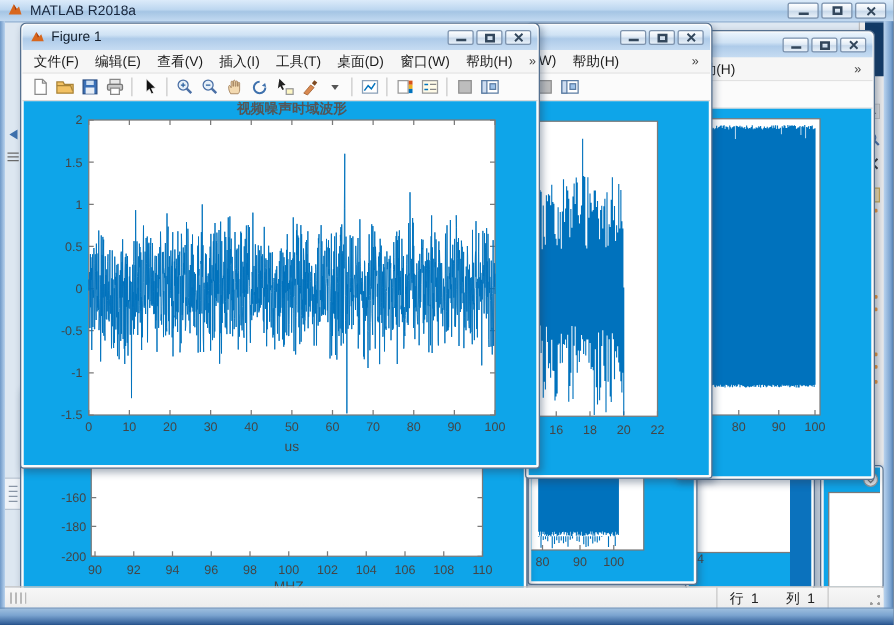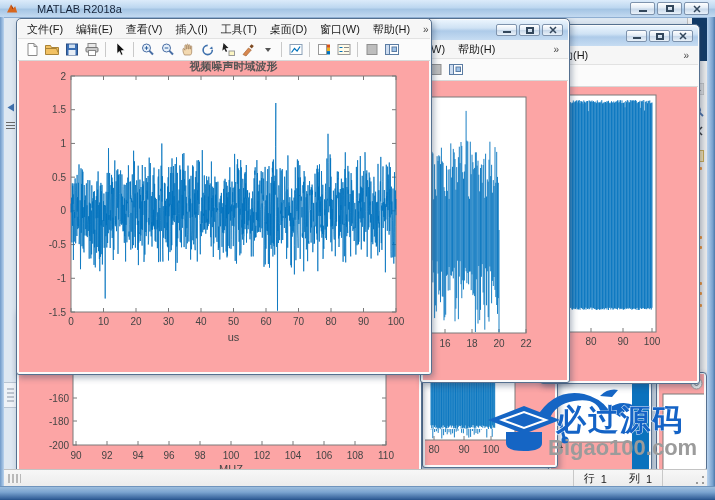--- a/index.html
+++ b/index.html
@@ -2,21 +2,21 @@
 <html><head>
 <meta charset="utf-8">
 <style>
   html,body{margin:0;padding:0;background:#222;}
   .stage{position:relative;width:715px;height:500px;overflow:hidden;
          font-family:"Liberation Sans",sans-serif;font-size:11px;color:#1a1a1a;
          background:#d9e4f0;}
   
   .main-titlebar{position:absolute;left:0;top:0;right:0;height:17px;z-index:12;
      background:linear-gradient(180deg,#dcebfa,#bdd7f0 45%,#a5c5e4 55%,#c3daf1);
-     border-bottom:1px solid #8fafd2;display:flex;align-items:center;gap:19px;padding:0 6px;}
+     border-bottom:1px solid #8fafd2;display:flex;align-items:center;gap:6px;padding:0 6px;}
   .main-title{font-size:11px;color:#16243a;}
   .border-l{position:absolute;left:0;top:17px;bottom:0;width:4px;z-index:12;
      background:linear-gradient(90deg,#6f99c8,#b9d3ee);}
   .border-r{position:absolute;right:0;top:17px;bottom:0;width:8px;z-index:12;
      background:linear-gradient(90deg,#b9d3ee,#79a2cf 70%,#4c77a8);}
   .border-b{position:absolute;left:0;right:0;bottom:0;height:13px;z-index:12;
      background:linear-gradient(180deg,#9dbede,#7ba4d0 40%,#2f5c96 95%,#214a7e);
      border-top:1px solid #6f94bd;}
   .desktop{position:absolute;left:4px;top:17px;right:8px;bottom:13px;background:#dde7f1;}
   
@@ -48,21 +48,21 @@
   .tbar{height:20px;flex:0 0 20px;display:flex;align-items:center;gap:5px;padding:0 5px 0 6px;
      background:linear-gradient(180deg,#eaf4fd,#cfe2f4 40%,#aecbe9 55%,#c6dcf2);
      border-radius:4px 4px 0 0;font-size:11px;color:#14202e;}
   .mbar{height:18px;flex:0 0 18px;display:flex;align-items:center;gap:13px;padding:0 9px;
      background:#f6f6f6;border-bottom:1px solid #e2e2e2;font-size:11px;white-space:nowrap;overflow:hidden;}
   .mbar .ovf{margin-left:auto;color:#444;font-size:10px;}
   .tool{height:21px;flex:0 0 21px;display:flex;align-items:center;gap:3px;padding:0 5px;
      background:#fbfbfb;border-bottom:1px solid #d8d8d8;overflow:hidden;}
   .tsep{width:1px;height:15px;background:#c9c9c9;margin:0 2px;flex:0 0 1px;}
   .ticon{width:17px;height:16px;display:flex;align-items:center;justify-content:center;flex:0 0 17px;}
-  .content{position:relative;flex:1;margin:0 1px 1px;overflow:hidden;background:#fca5a5;}
+  .content{position:relative;flex:1;margin:0 1px 1px;overflow:hidden;background:#0ea5e9;}
   .plot{position:absolute;inset:0;}
   
   .strip{position:absolute;right:8px;top:17px;width:19px;height:355px;z-index:1;
      background:#ededed;border-left:1px solid #bcbcbc;}
   .strip .navy{position:absolute;top:0;right:0;width:15px;height:44px;background:#123a66;}
   .strip-ic{position:absolute;left:2px;width:15px;height:15px;display:flex;align-items:center;justify-content:center;}
   .marker{position:absolute;left:4px;width:10px;height:3px;background:#f19537;border-radius:1px;}
   
   .side-ic{position:absolute;z-index:1;display:flex;align-items:center;justify-content:center;}
   
@@ -297,20 +297,40 @@
             <line x1="76" y1="252" x2="76" y2="248" stroke="#7a7a7a"></line>
             <text x="76" y="266" text-anchor="middle" font-size="10" fill="#454545">20</text>
             <line x1="103" y1="252" x2="103" y2="248" stroke="#7a7a7a"></line>
             <text x="103" y="266" text-anchor="middle" font-size="10" fill="#454545">22</text>
             <path d="M-2.0 113.3V183.2M-1.1 98.9V192.3M-0.3 67.8V179.6M0.6 113.7V240.1M1.4 73.0V182.4M2.3 57.9V192.2M3.1 107.2V227.6M4.0 96.0V210.5M4.8 63.5V235.6M5.6 75.1V192.5M6.5 63.5V238.0M7.3 99.3V235.2M8.2 69.3V189.0M9.0 70.9V179.3M9.9 72.4V201.4M10.7 118.3V191.5M11.6 83.3V237.1M12.4 108.3V224.4M13.3 114.7V230.5M14.1 75.2V180.4M15.0 79.9V192.6M15.8 74.3V213.5M16.7 75.3V209.5M17.5 83.1V221.2M18.4 66.7V190.7M19.3 80.5V215.4M20.1 81.9V215.8M21.0 106.2V239.3M21.8 110.0V236.2M22.7 115.1V233.7M23.5 84.8V194.8M24.4 109.9V193.7M25.2 88.5V209.6M26.1 117.9V186.0M26.9 88.2V209.2M27.8 62.4V194.2M28.6 96.5V194.7M29.5 85.8V190.5M30.3 67.9V197.4M31.2 71.4V186.8M32.0 78.0V240.3M32.9 108.7V227.7M33.7 86.1V217.1M34.6 101.2V179.7M35.4 76.2V238.2M36.3 65.7V195.6M37.1 82.1V180.2M38.0 61.0V203.2M38.8 64.9V217.2M39.7 91.2V199.3M40.5 97.7V208.5M41.4 90.5V199.5M42.2 83.3V186.9M43.1 29.9V190.3M43.9 59.7V202.2M44.8 60.5V192.0M45.6 115.4V203.3M46.5 117.8V190.6M47.3 60.7V190.5M48.2 93.2V209.1M49.0 73.7V193.4M49.9 81.2V214.1M50.7 88.2V212.5M51.6 86.9V215.1M52.4 71.4V251.0M53.3 71.3V198.3M54.1 84.6V228.7M55.0 79.7V242.6M55.8 93.7V185.0M56.7 110.3V239.1M57.5 87.0V228.9M58.4 83.5V195.8M59.2 101.8V183.1M60.1 84.0V211.5M60.9 77.9V223.8M61.8 116.8V248.7M62.6 72.7V187.3M63.5 115.5V224.3M64.3 98.4V190.3M65.2 100.6V236.1M66.0 78.7V240.6M66.9 60.7V185.5M67.7 95.1V190.3M68.6 83.8V222.3M69.4 111.7V199.9M70.3 99.1V205.0M71.1 105.0V196.0M72.0 66.1V208.9M72.8 101.8V216.1M73.7 70.9V224.0M74.5 95.9V232.9M75.3 101.8V217.1M76 149V251" stroke="#0072BD" stroke-width="0.9" fill="none"></path>
           </svg></div>
       </div>
   </div>
 
   <div class="figwin" id="winA" style="left:16px;top:18px;width:416px;height:357px;z-index:7">
+    <div class="tbar">
+      <span><svg width="12" height="12" viewBox="0 0 12 12">
+            <path d="M1 10L5 2.6l2.3 3.6L9 4.4l2 5.6z" fill="#d8671e"></path>
+            <path d="M5 2.6L6.2 7 7.3 6.2z" fill="#a33c10"></path>
+          </svg></span>
+      <span>Figure 1</span>
+      <div class="wbtns">
+          <span class="wbtn">
+            <span class="g-min"></span>
+          </span>
+          <span class="wbtn">
+            <span class="g-max"></span>
+          </span>
+          <span class="wbtn">
+            <svg width="8" height="8">
+              <path d="M1 1l6 6M7 1l-6 6" stroke="#33475c" stroke-width="1.5"></path>
+            </svg>
+          </span>
+        </div>
+    </div>
     <div class="mbar">
         <span class="menu-item">文件(F)</span>
         <span class="menu-item">编辑(E)</span>
         <span class="menu-item">查看(V)</span>
         <span class="menu-item">插入(I)</span>
         <span class="menu-item">工具(T)</span>
         <span class="menu-item">桌面(D)</span>
         <span class="menu-item">窗口(W)</span>
         <span class="menu-item">帮助(H)</span>
         <span class="ovf">»</span>
@@ -488,37 +508,20 @@
             <text x="344.5" y="264" text-anchor="middle" font-size="10" fill="#454545">90</text>
             <line x1="377" y1="251" x2="377" y2="247" stroke="#7a7a7a"></line>
             <line x1="377" y1="15" x2="377" y2="19" stroke="#7a7a7a"></line>
             <text x="377" y="264" text-anchor="middle" font-size="10" fill="#454545">100</text>
             <text x="214.5" y="280" text-anchor="middle" font-size="11" fill="#454545">us</text>
             <polyline points="52.0,142.6 52.2,151.4 52.4,148.0 52.6,136.7 52.9,181.4 53.1,159.2 53.3,122.3 53.5,164.8 53.7,124.8 54.0,142.9 54.2,133.4 54.4,199.0 54.6,159.9 54.8,151.4 55.0,122.5 55.3,180.6 55.5,150.9 55.7,157.1 55.9,155.7 56.1,117.4 56.3,129.6 56.5,182.3 56.8,182.2 57.0,135.1 57.2,122.4 57.4,136.5 57.6,154.9 57.9,175.0 58.1,113.9 58.3,150.5 58.5,136.1 58.7,168.1 58.9,155.8 59.1,165.0 59.4,121.8 59.6,166.8 59.8,167.0 60.0,103.4 60.2,183.1 60.5,174.1 60.7,166.8 60.9,157.6 61.1,139.3 61.3,146.8 61.5,208.2 61.8,167.0 62.0,107.3 62.2,171.8 62.4,158.4 62.6,122.9 62.8,156.0 63.0,185.2 63.3,108.5 63.5,157.0 63.7,125.7 63.9,110.7 64.1,187.6 64.3,146.2 64.6,162.3 64.8,185.0 65.0,191.4 65.2,124.0 65.4,156.1 65.7,139.1 65.9,174.3 66.1,174.5 66.3,134.5 66.5,134.8 66.7,168.1 67.0,159.3 67.2,128.4 67.4,122.4 67.6,174.7 67.8,151.3 68.0,144.3 68.3,176.1 68.5,163.9 68.7,158.1 68.9,119.0 69.1,163.1 69.3,169.9 69.5,155.3 69.8,160.3 70.0,168.4 70.2,197.7 70.4,141.7 70.6,174.8 70.8,119.3 71.1,180.0 71.3,163.3 71.5,142.6 71.7,193.1 71.9,197.4 72.2,179.2 72.4,149.6 72.6,193.4 72.8,124.3 73.0,145.8 73.2,146.9 73.5,140.5 73.7,182.6 73.9,137.3 74.1,138.6 74.3,172.8 74.5,130.9 74.8,159.2 75.0,203.9 75.2,156.0 75.4,130.1 75.6,186.4 75.8,168.7 76.0,173.3 76.3,206.4 76.5,166.0 76.7,139.1 76.9,140.0 77.1,157.3 77.3,135.2 77.6,191.7 77.8,123.0 78.0,120.3 78.2,186.0 78.4,134.7 78.7,128.7 78.9,156.9 79.1,110.4 79.3,143.2 79.5,190.2 79.7,144.1 80.0,148.2 80.2,149.5 80.4,198.0 80.6,141.5 80.8,210.2 81.0,134.9 81.3,124.7 81.5,195.8 81.7,182.9 81.9,121.9 82.1,164.4 82.3,130.2 82.5,163.1 82.8,193.2 83.0,123.9 83.2,165.2 83.4,203.5 83.6,165.9 83.8,159.1 84.1,162.2 84.3,165.9 84.5,140.2 84.7,160.0 84.9,132.5 85.2,186.8 85.4,144.0 85.6,146.3 85.8,158.6 86.0,167.0 86.2,237.5 86.4,144.5 86.7,146.6 86.9,175.2 87.1,130.8 87.3,164.2 87.5,152.6 87.8,186.5 88.0,128.1 88.2,111.9 88.4,161.2 88.6,182.0 88.8,141.0 89.1,131.0 89.3,172.2 89.5,87.1 89.7,124.7 89.9,158.8 90.1,154.1 90.3,168.7 90.6,112.1 90.8,136.0 91.0,140.0 91.2,187.0 91.4,149.3 91.7,159.6 91.9,124.1 92.1,169.5 92.3,163.4 92.5,113.9 92.7,132.8 93.0,116.6 93.2,177.0 93.4,153.1 93.6,120.9 93.8,167.8 94.0,156.6 94.3,199.0 94.5,126.9 94.7,176.4 94.9,188.8 95.1,165.2 95.3,159.3 95.6,115.2 95.8,99.4 96.0,144.9 96.2,164.0 96.4,165.2 96.6,155.3 96.8,163.4 97.1,120.3 97.3,154.3 97.5,170.2 97.7,136.6 97.9,109.4 98.2,129.8 98.4,146.8 98.6,140.1 98.8,108.2 99.0,192.9 99.2,165.2 99.4,114.0 99.7,158.5 99.9,114.3 100.1,113.2 100.3,113.8 100.5,132.8 100.8,165.3 101.0,159.1 101.2,159.5 101.4,115.6 101.6,109.4 101.8,146.6 102.0,162.8 102.3,140.9 102.5,132.8 102.7,163.8 102.9,113.4 103.1,125.3 103.3,162.4 103.6,135.6 103.8,152.1 104.0,170.3 104.2,143.9 104.4,167.9 104.7,169.9 104.9,128.5 105.1,123.6 105.3,181.8 105.5,137.4 105.7,175.2 106.0,160.9 106.2,123.9 106.4,173.5 106.6,200.5 106.8,152.9 107.0,163.9 107.3,138.9 107.5,149.6 107.7,121.9 107.9,181.3 108.1,155.3 108.3,140.8 108.5,142.2 108.8,116.6 109.0,137.7 109.2,156.2 109.4,104.3 109.6,116.1 109.8,175.5 110.1,170.5 110.3,178.7 110.5,163.9 110.7,152.7 110.9,120.8 111.2,130.0 111.4,137.8 111.6,120.5 111.8,188.7 112.0,151.9 112.2,170.7 112.5,137.4 112.7,141.1 112.9,134.4 113.1,133.3 113.3,113.4 113.5,187.3 113.8,139.7 114.0,142.4 114.2,180.9 114.4,184.1 114.6,89.7 114.8,136.7 115.1,146.3 115.3,110.9 115.5,100.3 115.7,168.5 115.9,175.9 116.1,132.5 116.4,186.7 116.6,124.0 116.8,134.4 117.0,154.4 117.2,157.3 117.4,151.1 117.7,119.4 117.9,126.2 118.1,131.6 118.3,163.9 118.5,131.5 118.7,188.9 119.0,131.1 119.2,104.7 119.4,204.1 119.6,159.9 119.8,181.6 120.0,171.4 120.3,172.9 120.5,128.2 120.7,147.5 120.9,118.6 121.1,149.4 121.3,180.0 121.5,133.9 121.8,174.4 122.0,126.0 122.2,131.2 122.4,168.2 122.6,154.8 122.8,140.4 123.1,184.6 123.3,104.0 123.5,168.8 123.7,123.1 123.9,154.0 124.2,124.7 124.4,139.0 124.6,124.0 124.8,120.3 125.0,200.9 125.2,194.0 125.5,140.0 125.7,143.2 125.9,193.6 126.1,106.0 126.3,112.2 126.5,133.1 126.8,171.0 127.0,139.5 127.2,175.1 127.4,167.9 127.6,117.0 127.8,161.2 128.1,129.5 128.3,137.5 128.5,136.1 128.7,121.2 128.9,138.7 129.1,115.0 129.3,183.5 129.6,179.5 129.8,156.9 130.0,163.7 130.2,96.6 130.4,120.3 130.6,158.5 130.9,170.5 131.1,167.1 131.3,102.0 131.5,113.5 131.7,157.1 131.9,163.5 132.2,175.4 132.4,135.1 132.6,168.5 132.8,161.3 133.0,185.6 133.3,131.0 133.5,168.8 133.7,153.7 133.9,140.6 134.1,114.2 134.3,164.2 134.6,148.7 134.8,165.3 135.0,106.6 135.2,149.1 135.4,168.2 135.6,122.8 135.9,166.9 136.1,179.8 136.3,168.4 136.5,136.8 136.7,173.7 136.9,180.8 137.2,139.5 137.4,138.1 137.6,153.0 137.8,156.7 138.0,168.3 138.2,158.9 138.4,187.2 138.7,151.4 138.9,166.5 139.1,117.4 139.3,115.5 139.5,201.1 139.8,108.2 140.0,139.4 140.2,134.2 140.4,148.3 140.6,170.2 140.8,147.0 141.1,157.4 141.3,200.6 141.5,159.2 141.7,127.8 141.9,130.1 142.1,104.7 142.4,168.2 142.6,169.8 142.8,82.5 143.0,140.6 143.2,132.5 143.4,115.2 143.6,188.3 143.9,200.6 144.1,147.0 144.3,145.2 144.5,149.9 144.7,176.8 144.9,167.6 145.2,136.5 145.4,121.8 145.6,167.1 145.8,146.3 146.0,122.5 146.3,178.0 146.5,139.8 146.7,154.7 146.9,144.9 147.1,181.3 147.3,165.8 147.6,137.8 147.8,151.4 148.0,169.1 148.2,161.4 148.4,185.1 148.6,125.5 148.8,186.2 149.1,116.3 149.3,138.2 149.5,199.5 149.7,106.1 149.9,155.2 150.1,142.6 150.4,145.3 150.6,131.1 150.8,133.3 151.0,191.1 151.2,170.8 151.4,132.1 151.7,112.0 151.9,143.9 152.1,105.9 152.3,189.2 152.5,143.6 152.8,184.2 153.0,97.4 153.2,157.2 153.4,129.9 153.6,151.4 153.8,163.8 154.1,111.9 154.3,159.7 154.5,105.1 154.7,113.0 154.9,154.0 155.1,135.2 155.4,161.1 155.6,147.8 155.8,122.2 156.0,154.0 156.2,103.0 156.4,146.1 156.7,210.0 156.9,189.1 157.1,182.4 157.3,163.5 157.5,96.3 157.7,185.5 157.9,155.1 158.2,201.8 158.4,111.9 158.6,162.4 158.8,177.3 159.0,141.6 159.3,161.9 159.5,152.5 159.7,139.6 159.9,141.8 160.1,128.5 160.3,152.5 160.6,169.3 160.8,104.4 161.0,161.3 161.2,180.9 161.4,160.1 161.6,108.6 161.9,129.3 162.1,181.8 162.3,169.2 162.5,186.3 162.7,119.0 162.9,157.7 163.2,133.9 163.4,166.8 163.6,92.9 163.8,158.1 164.0,145.2 164.2,108.8 164.4,154.3 164.7,133.7 164.9,92.1 165.1,186.1 165.3,131.2 165.5,118.2 165.8,129.7 166.0,109.9 166.2,159.1 166.4,158.8 166.6,175.7 166.8,124.5 167.1,188.0 167.3,135.9 167.5,152.4 167.7,142.3 167.9,167.2 168.1,150.8 168.3,182.3 168.6,173.7 168.8,167.1 169.0,104.6 169.2,133.8 169.4,136.7 169.6,145.1 169.9,180.6 170.1,119.1 170.3,140.9 170.5,150.5 170.7,117.9 170.9,148.8 171.2,157.0 171.4,137.8 171.6,198.6 171.8,135.5 172.0,114.8 172.3,173.9 172.5,188.3 172.7,174.4 172.9,169.6 173.1,142.3 173.3,156.1 173.6,104.3 173.8,179.2 174.0,141.1 174.2,105.6 174.4,180.4 174.6,183.3 174.8,183.0 175.1,164.1 175.3,128.4 175.5,153.6 175.7,132.4 175.9,184.8 176.2,189.2 176.4,116.1 176.6,156.6 176.8,150.8 177.0,152.8 177.2,110.1 177.4,177.3 177.7,151.9 177.9,133.7 178.1,99.4 178.3,200.5 178.5,129.4 178.8,139.0 179.0,121.6 179.2,154.0 179.4,144.7 179.6,99.0 179.8,141.0 180.1,142.9 180.3,124.0 180.5,100.7 180.7,147.9 180.9,159.7 181.1,183.4 181.3,193.3 181.6,163.0 181.8,170.8 182.0,153.1 182.2,150.2 182.4,175.1 182.7,136.6 182.9,141.1 183.1,162.0 183.3,89.1 183.5,150.5 183.7,171.3 184.0,162.5 184.2,131.8 184.4,154.8 184.6,152.6 184.8,168.8 185.0,155.5 185.3,114.4 185.5,168.2 185.7,134.4 185.9,162.1 186.1,161.3 186.3,123.2 186.5,127.9 186.8,172.7 187.0,148.9 187.2,153.1 187.4,161.4 187.6,115.3 187.8,137.6 188.1,168.9 188.3,157.9 188.5,167.4 188.7,119.3 188.9,144.9 189.2,165.1 189.4,135.6 189.6,161.3 189.8,115.7 190.0,162.9 190.2,142.5 190.4,124.1 190.7,131.6 190.9,149.4 191.1,122.4 191.3,126.8 191.5,174.7 191.8,176.2 192.0,149.3 192.2,185.4 192.4,100.5 192.6,156.2 192.8,137.0 193.1,152.0 193.3,166.1 193.5,133.1 193.7,125.7 193.9,150.1 194.1,134.5 194.3,196.0 194.6,127.0 194.8,182.4 195.0,149.1 195.2,146.6 195.4,156.0 195.7,160.8 195.9,115.6 196.1,134.3 196.3,145.7 196.5,133.7 196.7,176.4 196.9,121.1 197.2,138.9 197.4,151.1 197.6,121.3 197.8,174.0 198.0,180.9 198.3,153.1 198.5,147.3 198.7,149.2 198.9,120.7 199.1,167.8 199.3,189.0 199.6,165.6 199.8,186.8 200.0,144.3 200.2,141.4 200.4,142.5 200.6,151.5 200.8,198.5 201.1,137.7 201.3,153.3 201.5,165.3 201.7,149.9 201.9,134.8 202.2,152.3 202.4,131.9 202.6,148.8 202.8,168.7 203.0,185.9 203.2,146.0 203.5,148.0 203.7,171.6 203.9,142.2 204.1,152.1 204.3,191.7 204.5,127.9 204.8,172.2 205.0,157.5 205.2,119.7 205.4,168.3 205.6,169.1 205.8,148.8 206.0,117.8 206.3,120.9 206.5,146.8 206.7,165.2 206.9,143.9 207.1,190.5 207.3,121.1 207.6,157.2 207.8,132.1 208.0,196.4 208.2,124.8 208.4,194.7 208.7,136.3 208.9,151.6 209.1,184.9 209.3,131.1 209.5,153.1 209.7,151.6 209.9,152.4 210.2,118.9 210.4,187.2 210.6,166.1 210.8,106.3 211.0,151.6 211.3,126.3 211.5,159.5 211.7,145.4 211.9,187.8 212.1,187.8 212.3,178.6 212.6,143.5 212.8,150.3 213.0,120.6 213.2,164.8 213.4,155.5 213.6,131.3 213.8,141.0 214.1,127.0 214.3,185.1 214.5,165.6 214.7,144.3 214.9,165.4 215.2,125.8 215.4,156.6 215.6,92.9 215.8,122.3 216.0,169.5 216.2,199.9 216.4,156.2 216.7,121.0 216.9,147.3 217.1,145.2 217.3,142.1 217.5,202.6 217.8,173.1 218.0,163.1 218.2,103.3 218.4,122.8 218.6,98.1 218.8,112.4 219.1,146.7 219.3,107.4 219.5,168.9 219.7,128.9 219.9,109.2 220.1,180.8 220.3,127.9 220.6,149.1 220.8,194.3 221.0,147.8 221.2,153.7 221.4,149.2 221.7,99.1 221.9,192.4 222.1,171.4 222.3,106.3 222.5,140.1 222.7,166.5 223.0,158.8 223.2,173.5 223.4,142.4 223.6,178.5 223.8,117.8 224.0,124.3 224.3,172.5 224.5,127.1 224.7,184.0 224.9,175.5 225.1,175.4 225.3,136.7 225.6,162.8 225.8,112.6 226.0,168.2 226.2,111.1 226.4,137.3 226.6,122.3 226.9,149.8 227.1,144.8 227.3,104.0 227.5,181.6 227.7,137.1 227.9,172.4 228.2,129.3 228.4,136.6 228.6,129.4 228.8,164.2 229.0,149.8 229.2,168.2 229.5,144.2 229.7,136.5 229.9,159.6 230.1,140.2 230.3,131.7 230.5,134.5 230.8,159.8 231.0,178.3 231.2,148.3 231.4,172.4 231.6,154.4 231.8,165.5 232.1,170.1 232.3,195.5 232.5,156.9 232.7,137.4 232.9,170.0 233.1,147.0 233.4,169.5 233.6,130.5 233.8,134.5 234.0,143.2 234.2,195.4 234.4,150.8 234.7,161.6 234.9,151.3 235.1,117.3 235.3,166.5 235.5,179.5 235.7,109.7 235.9,113.7 236.2,106.3 236.4,176.5 236.6,169.1 236.8,164.8 237.0,176.2 237.2,151.2 237.5,159.0 237.7,116.8 237.9,99.1 238.1,136.7 238.3,171.6 238.5,112.0 238.8,160.1 239.0,139.8 239.2,170.6 239.4,130.3 239.6,134.7 239.8,170.9 240.1,123.7 240.3,161.3 240.5,163.2 240.7,166.4 240.9,119.6 241.1,170.1 241.4,171.1 241.6,148.6 241.8,146.0 242.0,141.9 242.2,110.1 242.4,132.3 242.7,117.0 242.9,167.3 243.1,142.4 243.3,176.7 243.5,148.2 243.8,111.2 244.0,138.4 244.2,134.2 244.4,139.7 244.6,117.6 244.8,135.3 245.0,205.8 245.3,184.7 245.5,160.2 245.7,150.1 245.9,144.5 246.1,105.9 246.3,203.4 246.6,159.0 246.8,139.4 247.0,187.7 247.2,161.1 247.4,162.6 247.7,134.3 247.9,169.7 248.1,120.1 248.3,157.9 248.5,170.1 248.7,108.1 248.9,173.8 249.2,152.0 249.4,203.0 249.6,155.4 249.8,152.3 250.0,105.1 250.3,140.2 250.5,206.7 250.7,132.4 250.9,140.5 251.1,145.6 251.3,174.5 251.5,152.8 251.8,183.9 252.0,121.9 252.2,187.8 252.4,144.9 252.6,132.9 252.8,115.9 253.1,181.8 253.3,106.9 253.5,111.4 253.7,100.7 253.9,195.5 254.2,146.2 254.4,98.5 254.6,182.6 254.8,122.1 255.0,185.2 255.2,120.0 255.4,128.9 255.7,193.7 255.9,114.7 256.1,125.4 256.3,133.7 256.5,85.5 256.8,42.0 257.0,128.0 257.2,155.6 257.4,175.5 257.6,185.9 257.8,108.3 258.1,138.7 258.3,156.3 258.5,249.7 258.7,136.6 258.9,170.1 259.1,146.5 259.4,182.0 259.6,161.4 259.8,124.4 260.0,131.2 260.2,141.1 260.4,162.4 260.6,179.1 260.9,148.9 261.1,107.2 261.3,140.8 261.5,152.6 261.7,149.6 262.0,164.0 262.2,109.5 262.4,182.3 262.6,141.5 262.8,159.9 263.0,146.6 263.3,108.1 263.5,141.8 263.7,179.0 263.9,154.9 264.1,156.9 264.3,141.5 264.6,141.7 264.8,138.9 265.0,146.2 265.2,158.0 265.4,167.0 265.6,115.7 265.9,129.4 266.1,130.5 266.3,146.6 266.5,157.1 266.7,146.0 266.9,172.0 267.1,131.1 267.4,109.4 267.6,197.8 267.8,173.7 268.0,130.8 268.2,128.5 268.5,147.8 268.7,186.7 268.9,94.4 269.1,125.3 269.3,131.9 269.5,154.3 269.8,146.5 270.0,141.4 270.2,154.6 270.4,144.9 270.6,159.6 270.8,136.2 271.1,146.0 271.3,165.3 271.5,151.9 271.7,169.2 271.9,204.2 272.1,152.0 272.4,206.4 272.6,127.6 272.8,129.5 273.0,168.8 273.2,175.7 273.4,173.9 273.6,139.7 273.9,170.0 274.1,156.7 274.3,171.6 274.5,159.4 274.7,165.0 275.0,136.6 275.2,183.2 275.4,213.4 275.6,184.4 275.8,129.4 276.0,158.8 276.3,106.4 276.5,132.5 276.7,155.4 276.9,199.2 277.1,177.0 277.3,159.5 277.5,148.3 277.8,127.3 278.0,149.9 278.2,139.9 278.4,98.4 278.6,169.9 278.9,177.3 279.1,186.9 279.3,99.8 279.5,158.5 279.7,116.6 279.9,163.0 280.1,156.4 280.4,134.0 280.6,134.9 280.8,104.2 281.0,131.6 281.2,197.9 281.4,116.4 281.7,126.6 281.9,135.5 282.1,139.7 282.3,139.1 282.5,135.6 282.8,156.4 283.0,146.1 283.2,175.6 283.4,172.4 283.6,176.8 283.8,124.3 284.0,126.3 284.3,132.2 284.5,120.8 284.7,210.3 284.9,137.8 285.1,110.0 285.4,120.9 285.6,164.9 285.8,170.9 286.0,115.5 286.2,160.8 286.4,177.3 286.6,175.9 286.9,149.0 287.1,136.3 287.3,188.4 287.5,186.6 287.7,130.2 287.9,165.6 288.2,132.8 288.4,153.0 288.6,200.2 288.8,162.4 289.0,124.2 289.3,150.0 289.5,181.7 289.7,180.3 289.9,182.9 290.1,152.1 290.3,149.4 290.5,120.1 290.8,134.3 291.0,132.9 291.2,128.7 291.4,148.6 291.6,171.6 291.9,148.9 292.1,181.6 292.3,126.1 292.5,166.4 292.7,127.5 292.9,143.1 293.1,123.6 293.4,133.5 293.6,129.5 293.8,191.2 294.0,170.9 294.2,142.6 294.4,160.4 294.7,141.9 294.9,149.1 295.1,183.0 295.3,164.7 295.5,181.9 295.8,134.7 296.0,112.7 296.2,125.1 296.4,135.8 296.6,130.9 296.8,165.4 297.1,160.3 297.3,141.4 297.5,172.4 297.7,151.5 297.9,107.8 298.1,178.7 298.4,104.3 298.6,135.8 298.8,210.2 299.0,111.2 299.2,121.4 299.4,139.2 299.6,125.6 299.9,154.9 300.1,107.8 300.3,180.6 300.5,103.3 300.7,145.8 301.0,151.2 301.2,140.6 301.4,155.0 301.6,135.7 301.8,166.4 302.0,163.5 302.3,170.3 302.5,110.0 302.7,126.4 302.9,176.7 303.1,133.5 303.3,171.9 303.6,173.0 303.8,123.8 304.0,197.9 304.2,196.0 304.4,164.7 304.6,184.2 304.9,187.8 305.1,174.6 305.3,171.2 305.5,138.4 305.7,154.2 305.9,148.5 306.1,168.5 306.4,130.4 306.6,122.7 306.8,177.1 307.0,171.1 307.2,139.4 307.5,179.0 307.7,143.3 307.9,97.5 308.1,139.6 308.3,137.8 308.5,165.5 308.8,139.5 309.0,72.8 309.2,101.3 309.4,127.1 309.6,151.0 309.8,151.3 310.1,142.6 310.3,126.1 310.5,141.0 310.7,145.2 310.9,137.0 311.1,93.4 311.4,158.2 311.6,97.2 311.8,181.3 312.0,115.7 312.2,165.5 312.4,138.0 312.7,162.8 312.9,190.3 313.1,147.9 313.3,156.5 313.5,164.8 313.7,138.9 313.9,168.1 314.2,147.8 314.4,129.7 314.6,136.1 314.8,170.8 315.0,176.4 315.3,178.5 315.5,165.0 315.7,159.8 315.9,135.4 316.1,127.6 316.3,195.2 316.5,158.7 316.8,122.1 317.0,138.2 317.2,165.1 317.4,134.3 317.6,160.6 317.8,146.5 318.1,129.6 318.3,110.4 318.5,124.7 318.7,137.2 318.9,117.4 319.1,118.3 319.4,110.8 319.6,177.5 319.8,130.9 320.0,186.0 320.2,176.2 320.4,154.5 320.7,174.6 320.9,132.0 321.1,163.0 321.3,128.0 321.5,170.8 321.8,144.1 322.0,149.0 322.2,133.6 322.4,117.7 322.6,176.8 322.8,148.6 323.1,126.9 323.3,153.1 323.5,163.4 323.7,157.4 323.9,121.2 324.1,200.8 324.3,127.2 324.6,134.8 324.8,149.5 325.0,163.9 325.2,162.8 325.4,195.2 325.6,127.2 325.9,108.0 326.1,145.2 326.3,91.3 326.5,160.5 326.7,201.4 326.9,116.9 327.2,150.8 327.4,165.8 327.6,153.5 327.8,175.2 328.0,126.0 328.3,160.1 328.5,165.9 328.7,172.0 328.9,104.9 329.1,132.8 329.3,128.7 329.6,148.5 329.8,110.5 330.0,160.6 330.2,143.7 330.4,141.1 330.6,164.6 330.9,176.1 331.1,133.0 331.3,151.5 331.5,191.0 331.7,195.4 331.9,129.1 332.1,112.1 332.4,165.0 332.6,119.0 332.8,127.8 333.0,130.4 333.2,162.4 333.4,129.7 333.7,146.7 333.9,169.9 334.1,156.8 334.3,129.4 334.5,139.5 334.8,168.1 335.0,165.6 335.2,180.0 335.4,167.7 335.6,155.0 335.8,141.9 336.1,160.5 336.3,166.9 336.5,148.4 336.7,165.7 336.9,193.6 337.1,160.5 337.4,105.9 337.6,137.7 337.8,144.0 338.0,184.3 338.2,168.1 338.4,154.0 338.6,99.2 338.9,172.6 339.1,183.4 339.3,140.0 339.5,183.1 339.7,150.5 339.9,180.8 340.2,132.4 340.4,139.4 340.6,142.1 340.8,137.6 341.0,157.6 341.3,95.0 341.5,150.3 341.7,125.5 341.9,161.4 342.1,146.6 342.3,188.5 342.6,126.4 342.8,140.6 343.0,140.8 343.2,114.8 343.4,165.8 343.6,127.3 343.9,129.7 344.1,157.1 344.3,135.9 344.5,129.8 344.7,110.1 344.9,180.2 345.2,141.2 345.4,180.5 345.6,166.5 345.8,163.6 346.0,91.2 346.2,100.9 346.4,150.8 346.7,168.3 346.9,170.9 347.1,125.9 347.3,112.6 347.5,135.4 347.8,109.4 348.0,143.8 348.2,195.8 348.4,150.2 348.6,119.2 348.8,126.5 349.1,144.3 349.3,168.6 349.5,147.6 349.7,126.1 349.9,166.3 350.1,111.5 350.4,116.3 350.6,153.6 350.8,116.5 351.0,144.3 351.2,140.7 351.4,161.5 351.7,149.0 351.9,120.5 352.1,197.5 352.3,153.1 352.5,166.4 352.7,173.1 352.9,181.0 353.2,151.9 353.4,140.2 353.6,153.6 353.8,183.2 354.0,132.3 354.3,154.4 354.5,168.2 354.7,141.5 354.9,115.8 355.1,124.7 355.3,175.5 355.6,173.9 355.8,134.7 356.0,151.9 356.2,178.5 356.4,181.5 356.6,130.7 356.8,160.2 357.1,164.9 357.3,185.6 357.5,141.3 357.7,184.6 357.9,166.6 358.1,155.1 358.4,140.8 358.6,170.2 358.8,194.4 359.0,102.9 359.2,159.7 359.4,154.8 359.7,162.4 359.9,129.2 360.1,166.6 360.3,161.6 360.5,191.1 360.8,149.7 361.0,149.4 361.2,126.1 361.4,120.3 361.6,140.4 361.8,95.9 362.1,155.5 362.3,182.1 362.5,144.6 362.7,153.3 362.9,188.9 363.1,142.1 363.3,144.7 363.6,149.6 363.8,120.5 364.0,105.4 364.2,167.0 364.4,140.9 364.6,151.8 364.9,156.0 365.1,150.6 365.3,129.0 365.5,160.2 365.7,137.3 365.9,145.4 366.2,142.9 366.4,211.3 366.6,144.7 366.8,158.5 367.0,150.2 367.3,103.7 367.5,145.8 367.7,135.0 367.9,139.8 368.1,131.1 368.3,169.8 368.6,105.6 368.8,126.9 369.0,149.1 369.2,113.6 369.4,117.3 369.6,144.4 369.8,156.4 370.1,173.7 370.3,101.5 370.5,148.0 370.7,170.0 370.9,128.2 371.1,156.5 371.4,106.1 371.6,143.2 371.8,144.1 372.0,190.7 372.2,196.6 372.4,125.7 372.7,153.3 372.9,140.5 373.1,147.8 373.3,153.3 373.5,159.5 373.8,196.3 374.0,127.5 374.2,156.0 374.4,182.6 374.6,181.3 374.8,202.6 375.1,153.8 375.3,147.2 375.5,111.1 375.7,171.8 375.9,195.7 376.1,165.4 376.4,129.5 376.6,148.4 376.8,138.0 377.0,154.2 " fill="none" stroke="#0072BD" stroke-width="0.75"></polyline>
           </svg></div>
       </div>
   </div>
 
-  <div class="watermark">
-    <svg width="245" height="92" viewBox="0 0 245 92" font-family="Liberation Sans, sans-serif">
-      <g>
-        <path d="M66 40q18-30 48-24q16 4 24 15q13-10 27-3q-11 3-15 11q-9-7-19-3q-3-17-27-13q-19 3-25 19q-7 3-13-2z" fill="#1565c4"></path>
-        <path d="M130 18q8-8 18-6l-6 7z" fill="#1565c4"></path>
-      </g>
-      <g>
-        <polygon points="18,42 54,28 90,42 54,56" fill="#1565c4"></polygon>
-        <polygon points="32,42 54,34 76,42 54,50" fill="none" stroke="#ffffff" stroke-width="2"></polygon>
-        <path d="M36 54h36v11q0 8-18 8q-18 0-18-8z" fill="#1565c4"></path>
-        <path d="M90 42l4 18" stroke="#1565c4" stroke-width="3" fill="none"></path>
-        <circle cx="95" cy="62" r="3.5" fill="#1565c4"></circle>
-      </g>
-      <text id="wm-brand" x="86" y="52" font-size="30" font-weight="bold" letter-spacing="2" fill="#1463c6" stroke="#ffffff" stroke-width="0.8" paint-order="stroke">必过源码</text>
-      <text id="wm-domain" x="78" y="77" font-size="22" font-weight="bold" fill="#9b9b9b">Bigao100.com</text>
-    </svg>
-  </div>
 
   <div class="main-titlebar">
     <span><svg width="12" height="12" viewBox="0 0 12 12">
           <path d="M1 10.5L5 2.4l2.4 3.8L9.2 4.2l2 6.3z" fill="#d8671e"></path>
           <path d="M5 2.4L6.3 7.2 7.4 6.2z" fill="#a33c10"></path>
         </svg></span>
     <span class="main-title">MATLAB R2018a</span>
     <div class="wbtns">
         <span class="wbtn lg">
           <span class="g-min"></span>

